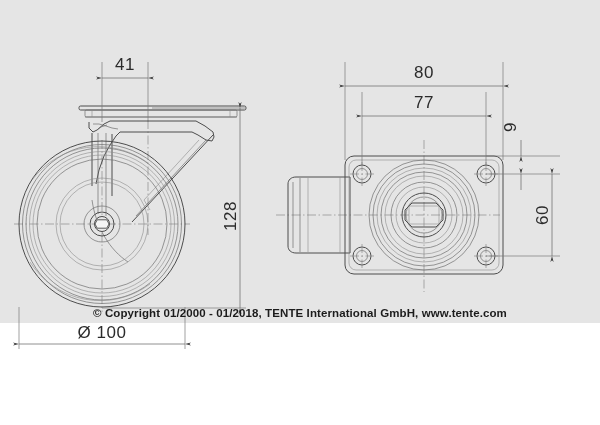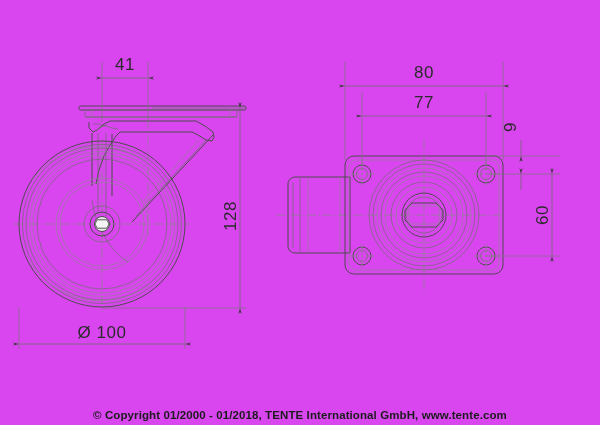--- a/index.html
+++ b/index.html
@@ -11,22 +11,22 @@
     width: 600px;
     height: 425px;
     font-family: "Liberation Sans", sans-serif;
     color: #1a1a1a;
     overflow: hidden;
     position: relative;
   }
   #sheet {
     position: relative;
     width: 600px;
-    height: 425px;
-    background: #d946ef;
+    height: 323px;
+    background: #e5e5e5;
   }
   #drawing-svg {
     position: absolute;
     left: 0;
     top: 0;
     width: 600px;
     height: 425px;
     display: block;
   }
   .footer {

